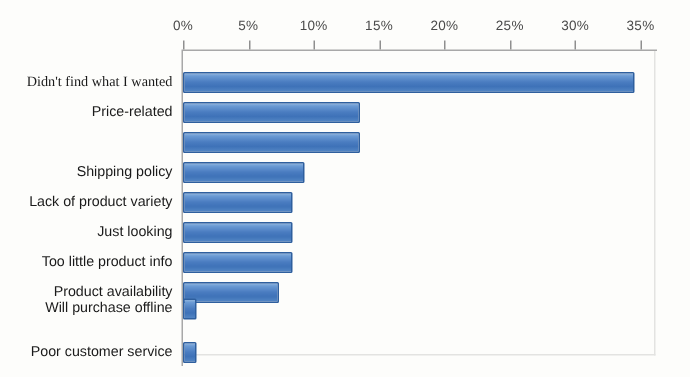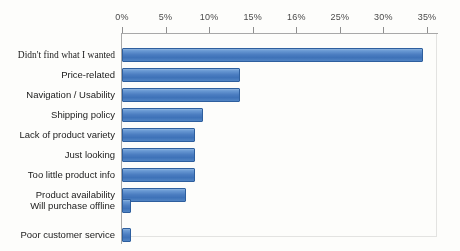--- a/index.html
+++ b/index.html
@@ -126,41 +126,40 @@
       <div class="x-tick-mark" style="left: 296.286px;"></div>
       <div class="x-tick-mark" style="left: 339.857px;"></div>
       <div class="x-tick-mark" style="left: 383.429px;"></div>
       <div class="x-tick-mark" style="left: 427px;"></div>
     </div>
   <div id="tick-labels">
       <div class="x-tick-label" style="left: 122px;">0%</div>
       <div class="x-tick-label" style="left: 165.571px;">5%</div>
       <div class="x-tick-label" style="left: 209.143px;">10%</div>
       <div class="x-tick-label" style="left: 252.714px;">15%</div>
-      <div class="x-tick-label" style="left: 296.286px;">16%</div>
+      <div class="x-tick-label" style="left: 296.286px;">20%</div>
       <div class="x-tick-label" style="left: 339.857px;">25%</div>
       <div class="x-tick-label" style="left: 383.429px;">30%</div>
       <div class="x-tick-label" style="left: 427px;">35%</div>
     </div>
 
   <div id="rows">
       <div class="row" style="top: 45px; font-family: Liberation Serif, serif;">
         <div class="cat-label">Didn't find what I wanted</div>
         <div class="bar-wrap">
           <div class="bar" title="Didn't find what I wanted: 34.5%" style="width: 300.643px;"></div>
         </div>
       </div>
       <div class="row" style="top: 65px;">
         <div class="cat-label">Price-related</div>
         <div class="bar-wrap">
           <div class="bar" title="Price-related: 13.5%" style="width: 117.643px;"></div>
         </div>
       </div>
       <div class="row" style="top: 85px;">
-        <div class="cat-label">Navigation / Usability</div>
         <div class="bar-wrap">
           <div class="bar" title="Navigation / Usability: 13.5%" style="width: 117.643px;"></div>
         </div>
       </div>
       <div class="row" style="top: 105px;">
         <div class="cat-label">Shipping policy</div>
         <div class="bar-wrap">
           <div class="bar" title="Shipping policy: 9.3%" style="width: 81.0429px;"></div>
         </div>
       </div>

